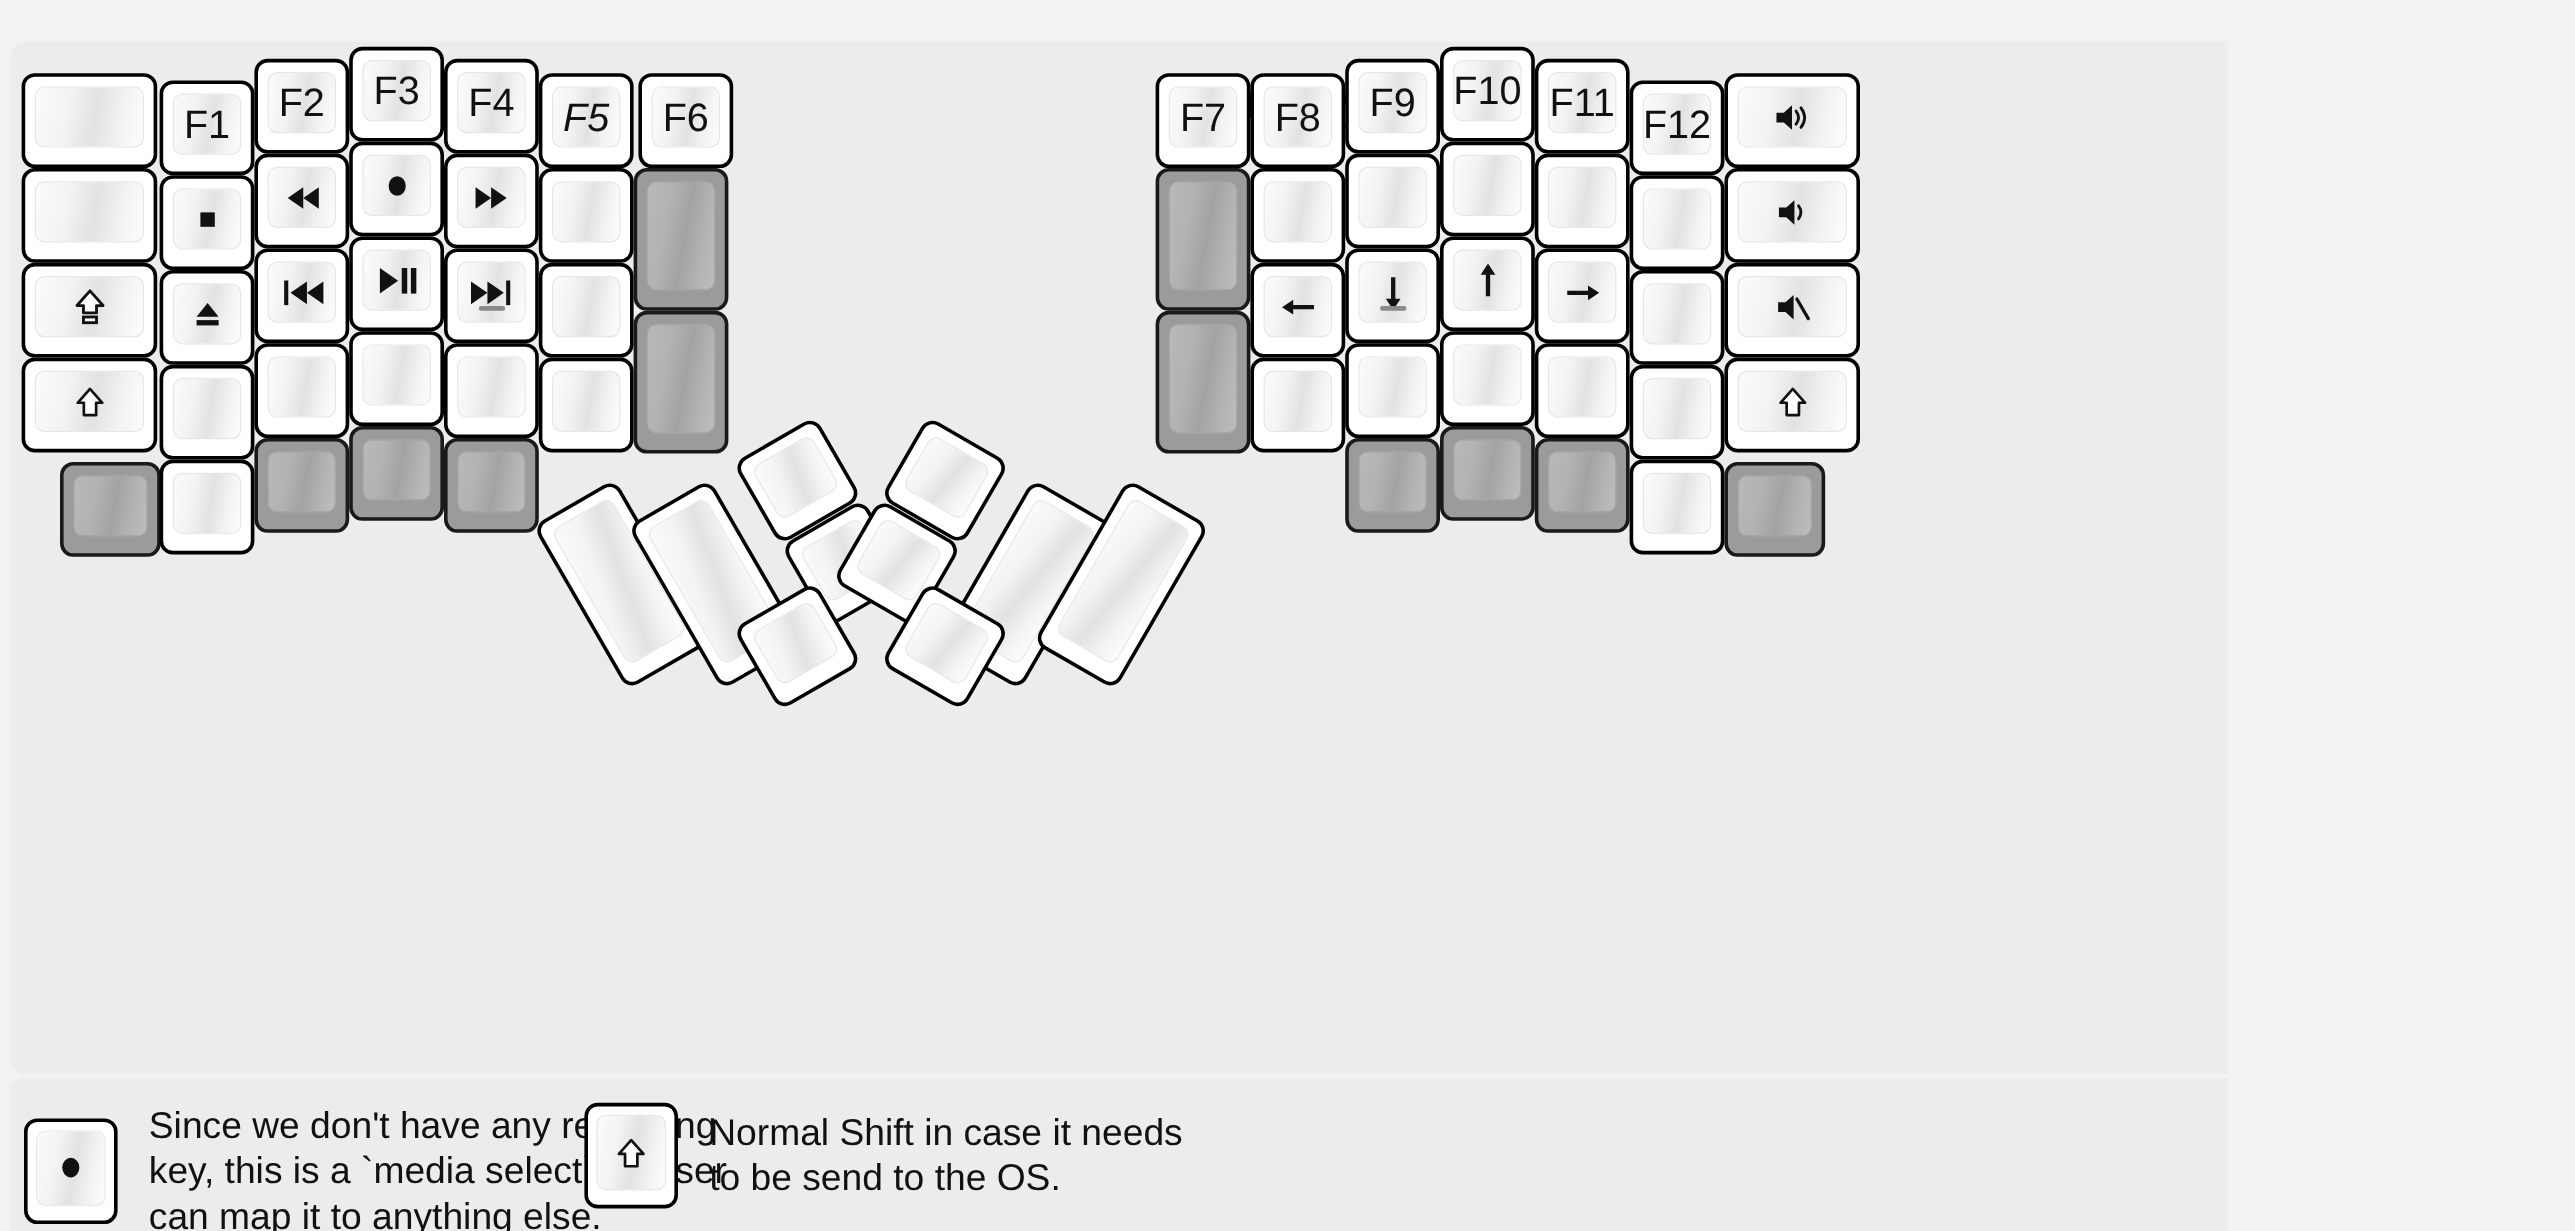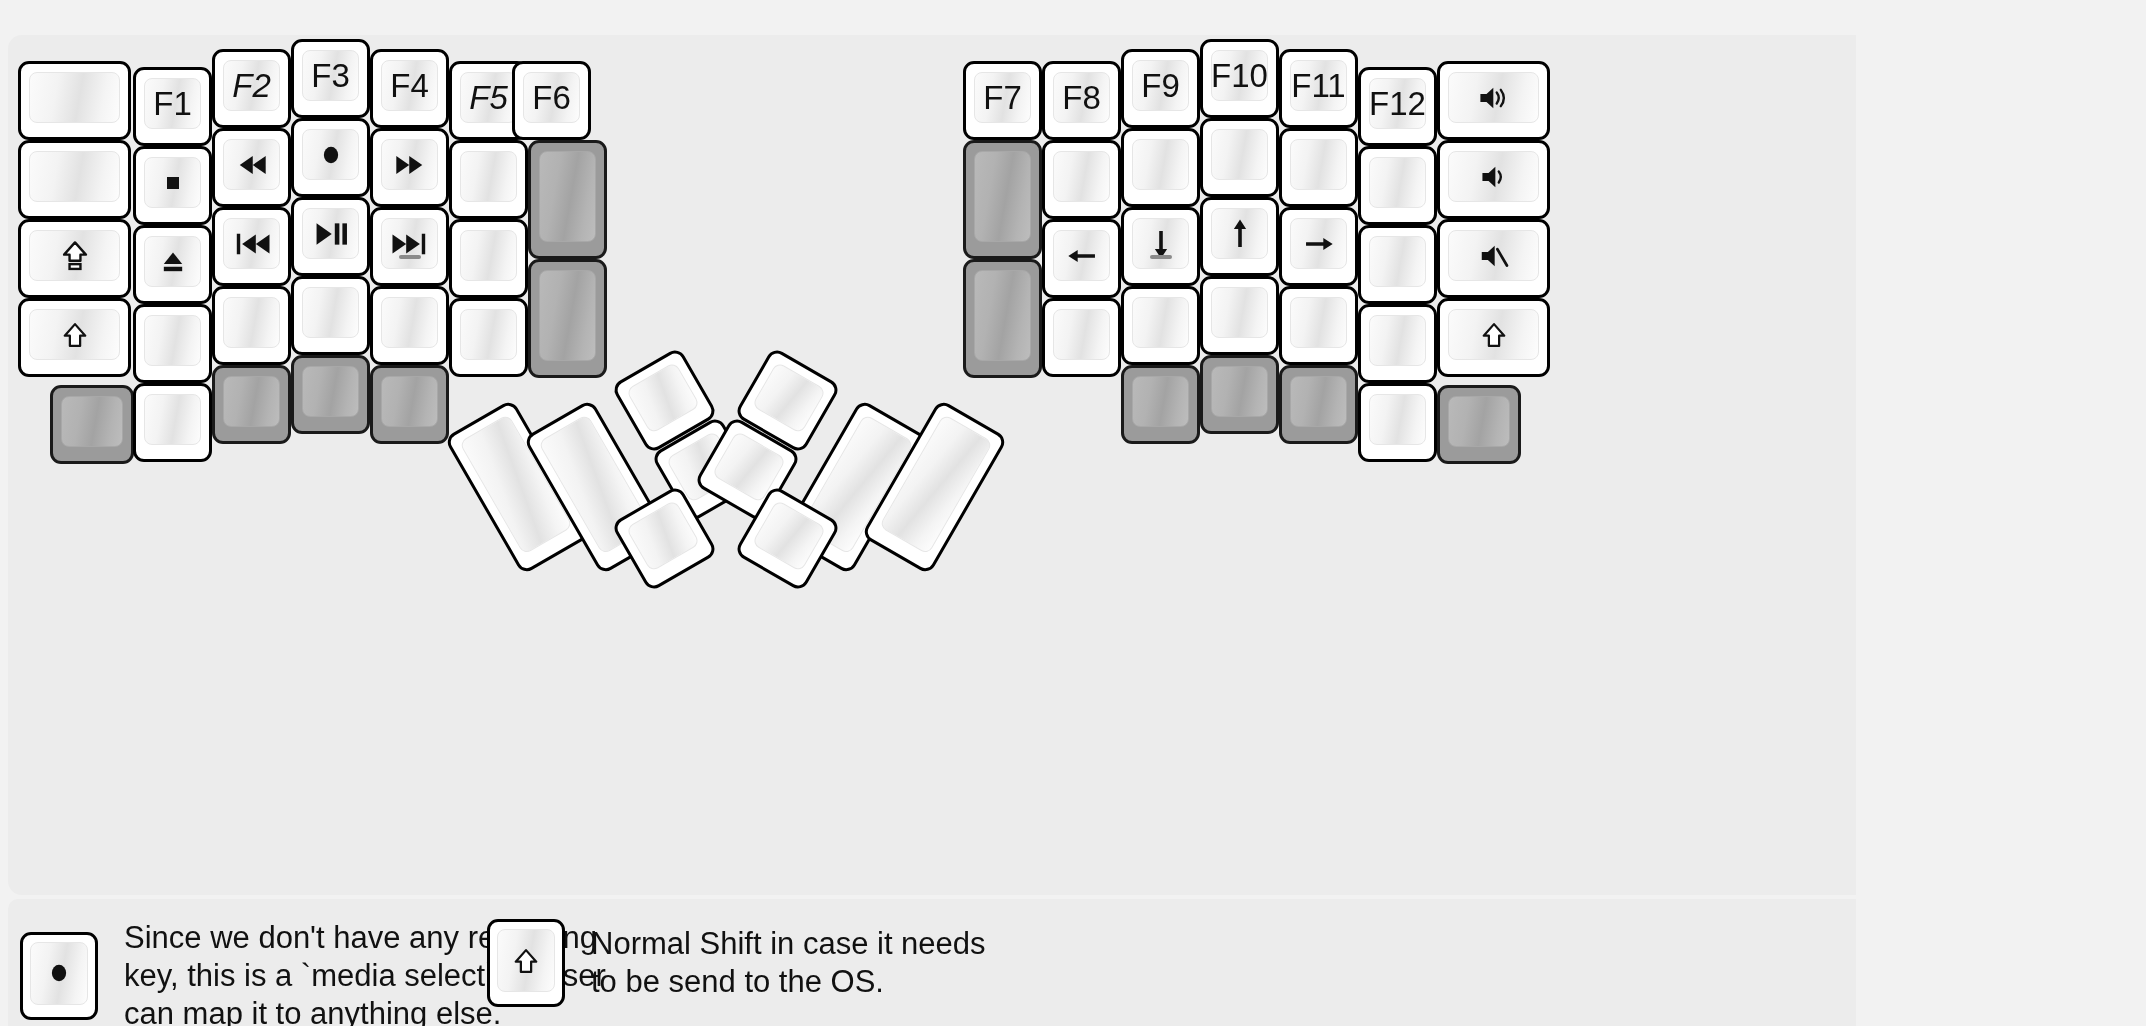--- a/index.html
+++ b/index.html
@@ -172,21 +172,21 @@
             </svg>
           </span>
         </div>
       </div>
       <div class="key" style="left: 133px; top: 277px; width: 79px; height: 79px;">
         <div class="inner"></div>
       </div>
       <div class="key" style="left: 133px; top: 356px; width: 79px; height: 79px;">
         <div class="inner"></div>
       </div>
-      <div class="key" style="left: 212px; top: 22px; width: 79px; height: 79px; font-style: italic;">
+      <div class="key" style="left: 212px; top: 22px; width: 79px; height: 79px;">
         <div class="inner">
           <span class="lbl">F2</span>
         </div>
       </div>
       <div class="key" style="left: 212px; top: 101px; width: 79px; height: 79px;">
         <div class="inner">
           <span>
             <svg class="glyph" width="36" height="36" viewBox="0 0 100 100" fill="#111">
               <polygon points="52,25 52,75 16,50"></polygon>
               <polygon points="88,25 88,75 52,50"></polygon>
@@ -282,21 +282,21 @@
       </div>
       <div class="key" style="left: 449px; top: 113px; width: 79px; height: 79px;">
         <div class="inner"></div>
       </div>
       <div class="key" style="left: 449px; top: 192px; width: 79px; height: 79px;">
         <div class="inner"></div>
       </div>
       <div class="key" style="left: 449px; top: 271px; width: 79px; height: 79px;">
         <div class="inner"></div>
       </div>
-      <div class="key" style="left: 512px; top: 34px; width: 79px; height: 79px;">
+      <div class="key" style="left: 532px; top: 34px; width: 79px; height: 79px;">
         <div class="inner">
           <span class="lbl">F6</span>
         </div>
       </div>
       <div class="key trans" style="left: 528px; top: 113px; width: 79px; height: 119px;">
         <div class="inner"></div>
       </div>
       <div class="key trans" style="left: 528px; top: 232px; width: 79px; height: 119px;">
         <div class="inner"></div>
       </div>

